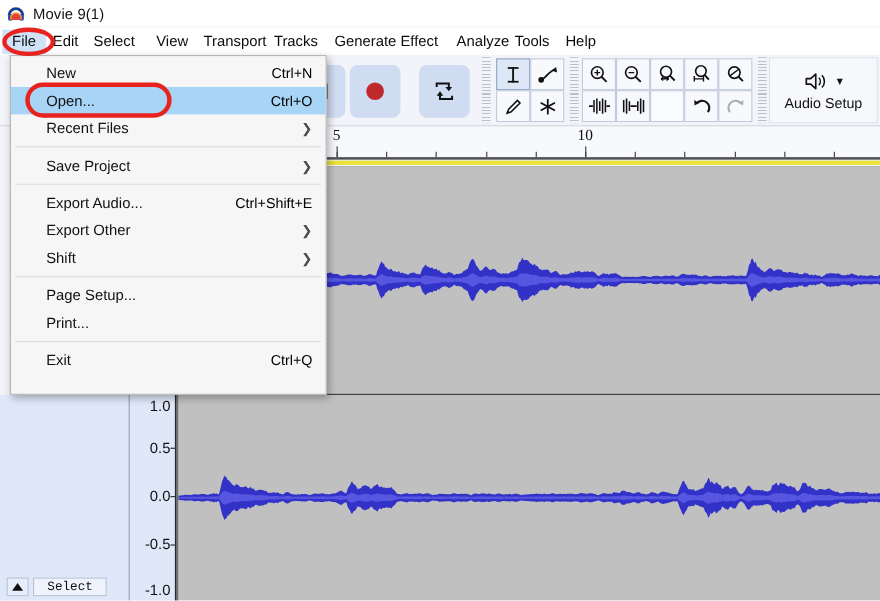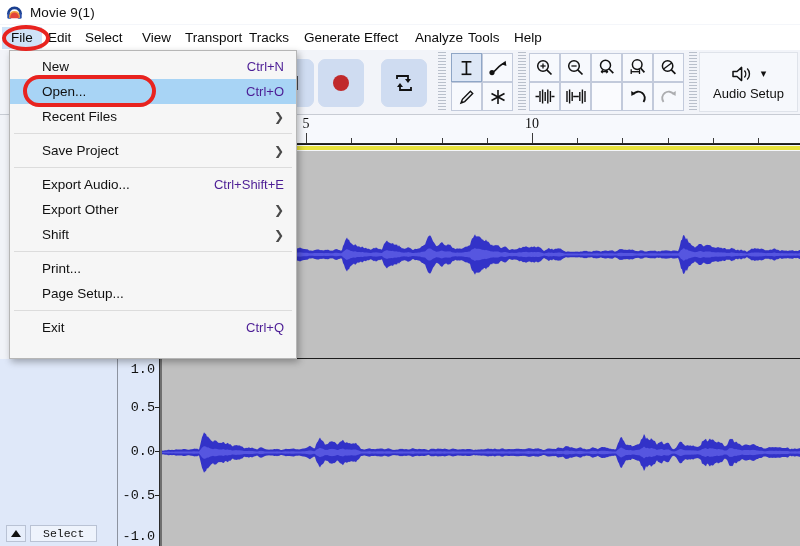--- a/index.html
+++ b/index.html
@@ -86,21 +86,21 @@
   .wave{
     position:absolute;left:0;top:0;width:640px;height:100%;
     background:#c0c0c0;box-sizing:border-box;
     border-left:2px solid #6f6f6f;overflow:hidden;
   }
   .track-sep{position:absolute;left:160px;width:640px;height:1px;background:#1d1d1d;}
 
   .vruler{
     position:absolute;width:42px;box-sizing:border-box;
     background:#dfe8f9;border-right:1px solid #2b2b2b;
-    font-family:Liberation Mono, monospace;
+    font-family:Liberation Sans, sans-serif;
   }
   .vruler .vl{position:absolute;right:4px;font-size:13.5px;color:#111;
     transform:translateY(-50%);white-space:nowrap;}
   .vruler .vt{position:absolute;right:0;height:1px;width:4px;background:#222;}
 
   .tctrl{
     position:absolute;box-sizing:border-box;background:#dfe8f9;
     border-right:1px solid #8d93a0;
   }
   .select-row{position:absolute;left:6px;bottom:4px;display:flex;align-items:center;gap:4px;}
@@ -115,21 +115,21 @@
     position:absolute;left:9px;top:50px;width:288px;height:309px;
     background:#f6f6f6;border:1px solid #b6b6b6;box-sizing:border-box;
     box-shadow:2px 3px 7px rgba(0,0,0,.30);
     padding-top:3px;
   }
   .drow{
     position:relative;height:25px;display:flex;align-items:center;
     padding:0 12px 0 32px;box-sizing:border-box;font-size:13.5px;color:#111;
   }
   .drow.hl{background:#a8d4f5;}
-  .drow .acc{margin-left:auto;font-size:13px;color:#4c1d95;}
+  .drow .acc{margin-left:auto;font-size:13px;color:#000000;}
   .drow .arrow{margin-left:auto;font-size:12px;color:#4a4a4a;}
   .dsep{height:1px;background:#dcdcdc;margin:4px 4px;}
 
   
   .anno{position:absolute;border:4px solid #e8231f;border-radius:50%;
     box-sizing:border-box;pointer-events:none;}
   .anno-rect{position:absolute;border:4px solid #e8231f;border-radius:16px;
     box-sizing:border-box;pointer-events:none;}
 </style>
 </head>
@@ -405,24 +405,24 @@
       <div class="drow">
         <span>Export Other</span>
         <span class="arrow">❯</span>
       </div>
       <div class="drow">
         <span>Shift</span>
         <span class="arrow">❯</span>
       </div>
       <div class="dsep"></div>
       <div class="drow">
+        <span>Page Setup...</span>
+      </div>
+      <div class="drow">
         <span>Print...</span>
-      </div>
-      <div class="drow">
-        <span>Page Setup...</span>
       </div>
       <div class="dsep"></div>
       <div class="drow">
         <span>Exit</span>
         <span class="acc">Ctrl+Q</span>
       </div>
     </div>
 
   <div class="anno" style="left:2px;top:25px;width:48px;height:26px;"></div>
   <div class="anno-rect" style="left:23px;top:75px;width:133px;height:32px;"></div>

